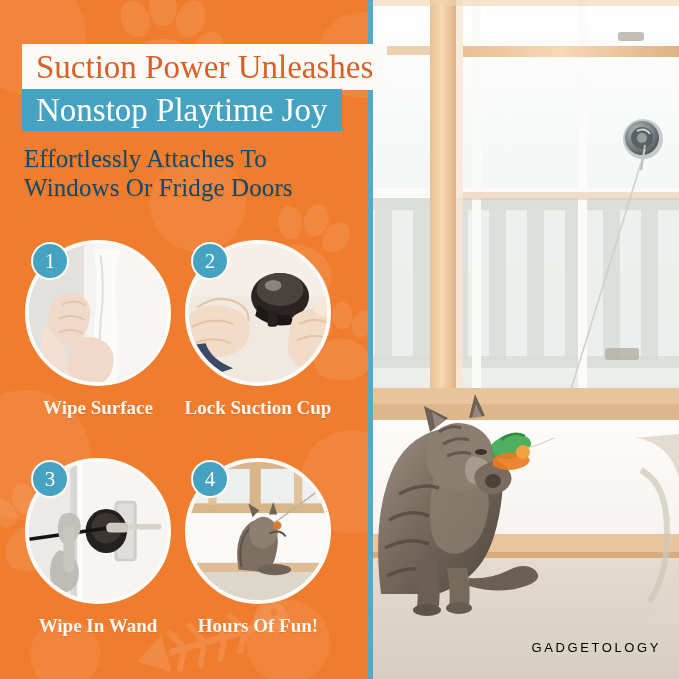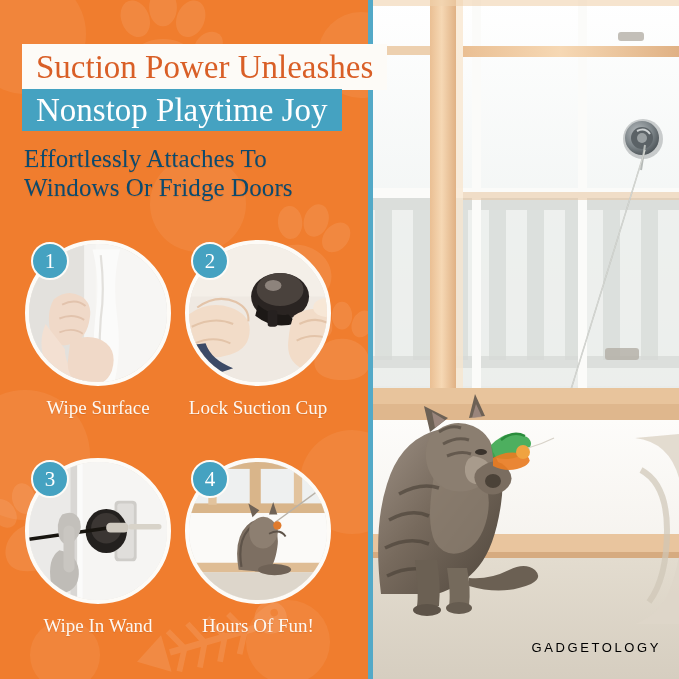--- a/index.html
+++ b/index.html
@@ -125,20 +125,21 @@
     line-height:1;
     z-index:3;
   }
   .step-label {
     margin-top:11px;
     text-align:center;
     color:#fdf8f2;
     font-size:19px;
     white-space:nowrap;
     text-shadow:0 1px 1px rgba(140,60,10,.2);
+    font-weight:bold;
   }
 
   
   .brand {
     position:absolute;
     right:18px; bottom:24px;
     z-index:9;
     color:#000000;
     font-family:"Liberation Sans", sans-serif;
     font-size:13px;

